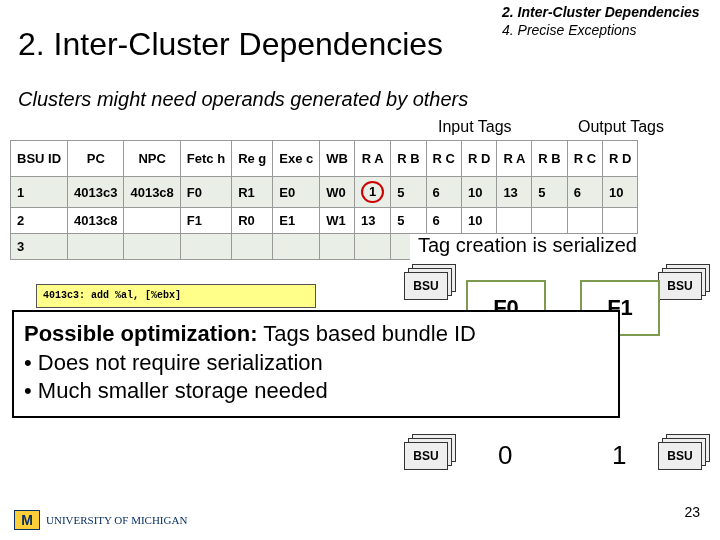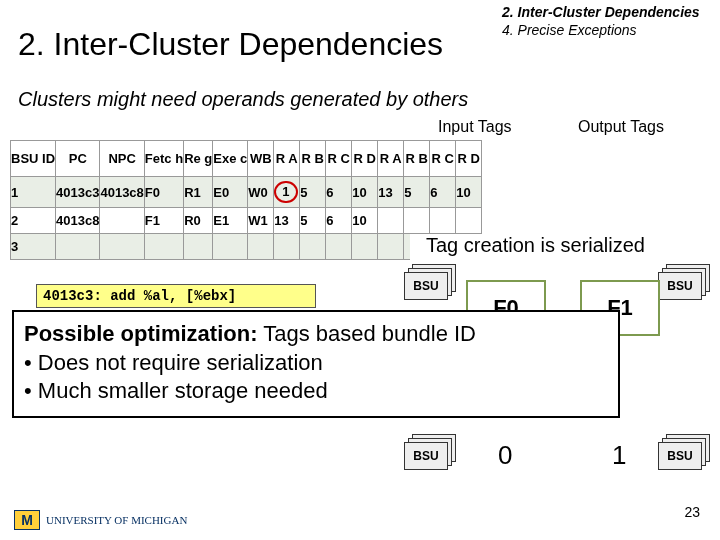--- a/index.html
+++ b/index.html
@@ -48,21 +48,21 @@
 
   .table {
     position: absolute;
     top: 140px;
     left: 10px;
     border-collapse: collapse;
     font-size: 13px;
   }
   .table th, .table td {
     border: 1px solid #999;
-    padding: 4px 0;
+    padding: 4px 6px;
     white-space: nowrap;
     min-width: 26px;
   }
   .table th {
     background: #fff;
     font-weight: bold;
     height: 36px;
     vertical-align: middle;
   }
   .table tr.r1 td { background: #e9eee6; font-weight: bold; height: 26px;}
@@ -79,21 +79,21 @@
   .serialized {
     position: absolute;
     top: 234px;
     left: 410px;
     width: 298px;
     height: 28px;
     background: #fff;
     font-size: 20px;
     color: #000;
     border: none;
-    padding-left: 16px;
+    padding-left: 8px;
   }
 
   .bsu-stack {
     position: absolute;
     width: 64px;
     height: 34px;
   }
   .bsu-card {
     position: absolute;
     width: 44px;
@@ -124,21 +124,21 @@
   }
 
   .asm-box {
     position: absolute;
     left: 36px;
     width: 280px;
     height: 24px;
     border: 1px solid #555;
     background: #ffff8a;
     font-family: "Courier New", monospace;
-    font-size: 14px;
+    font-size: 10px;
     font-weight: bold;
     padding-left: 6px;
     line-height: 22px;
     white-space: nowrap;
   }
 
   .opt-box {
     position: absolute;
     top: 310px;
     left: 12px;

